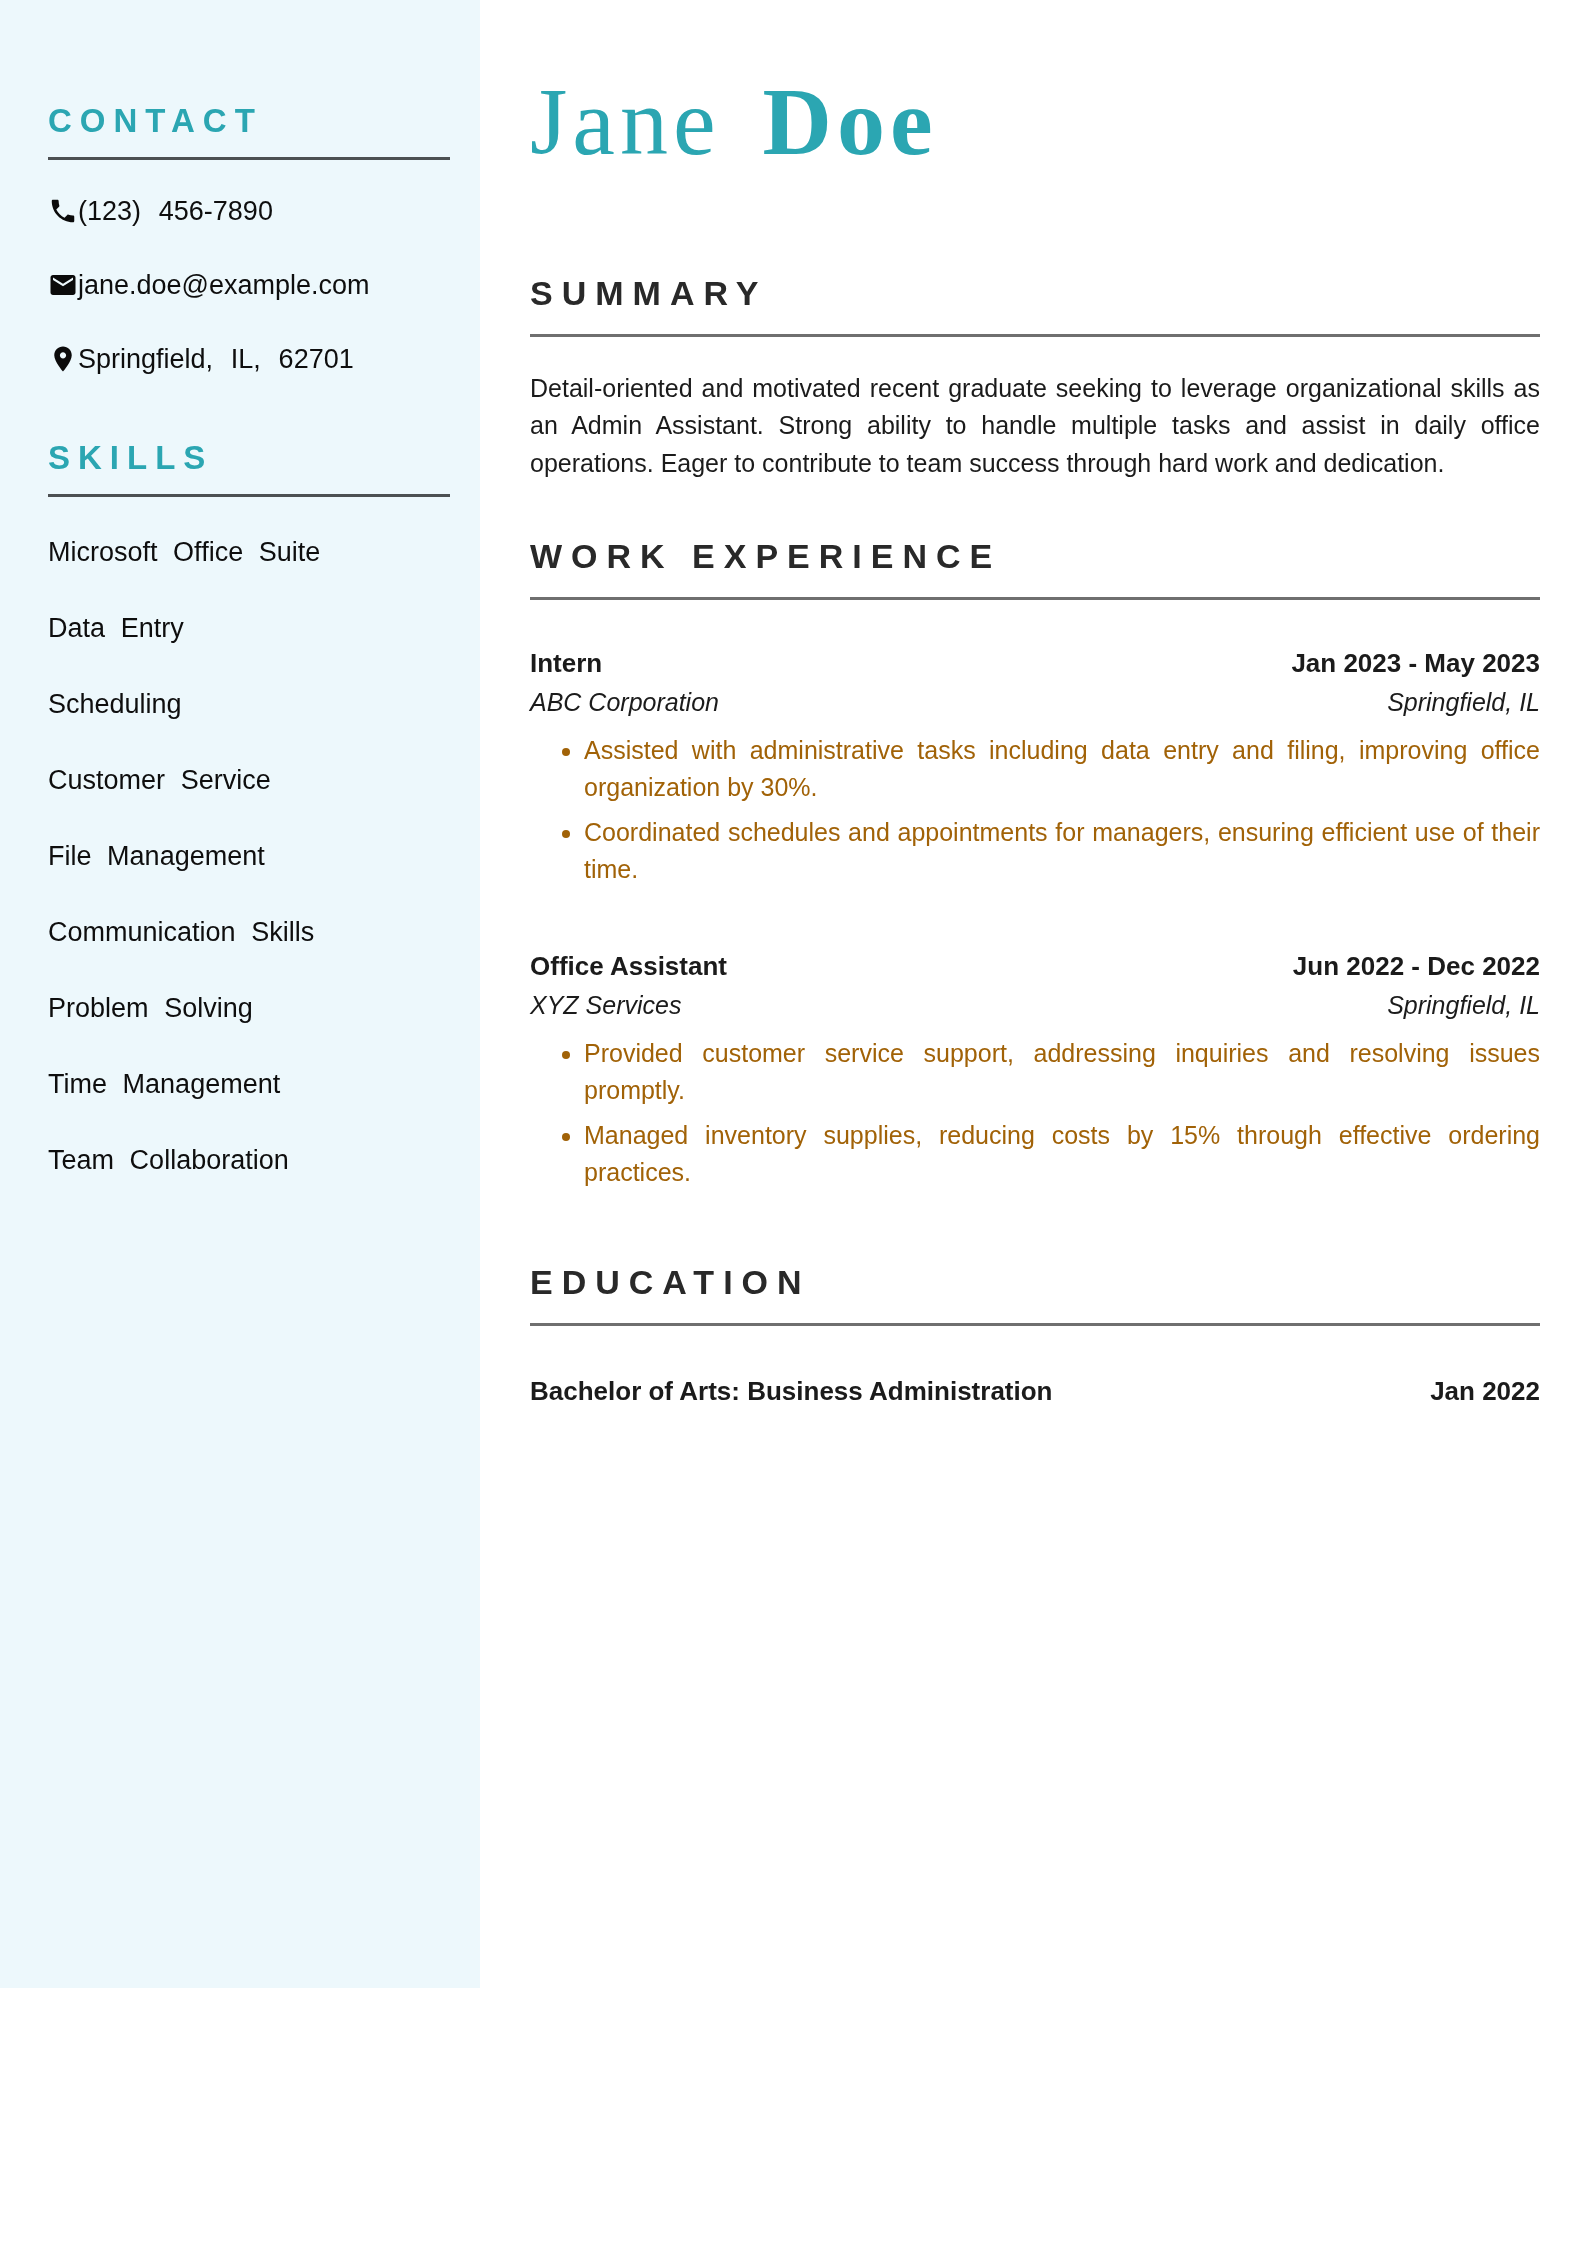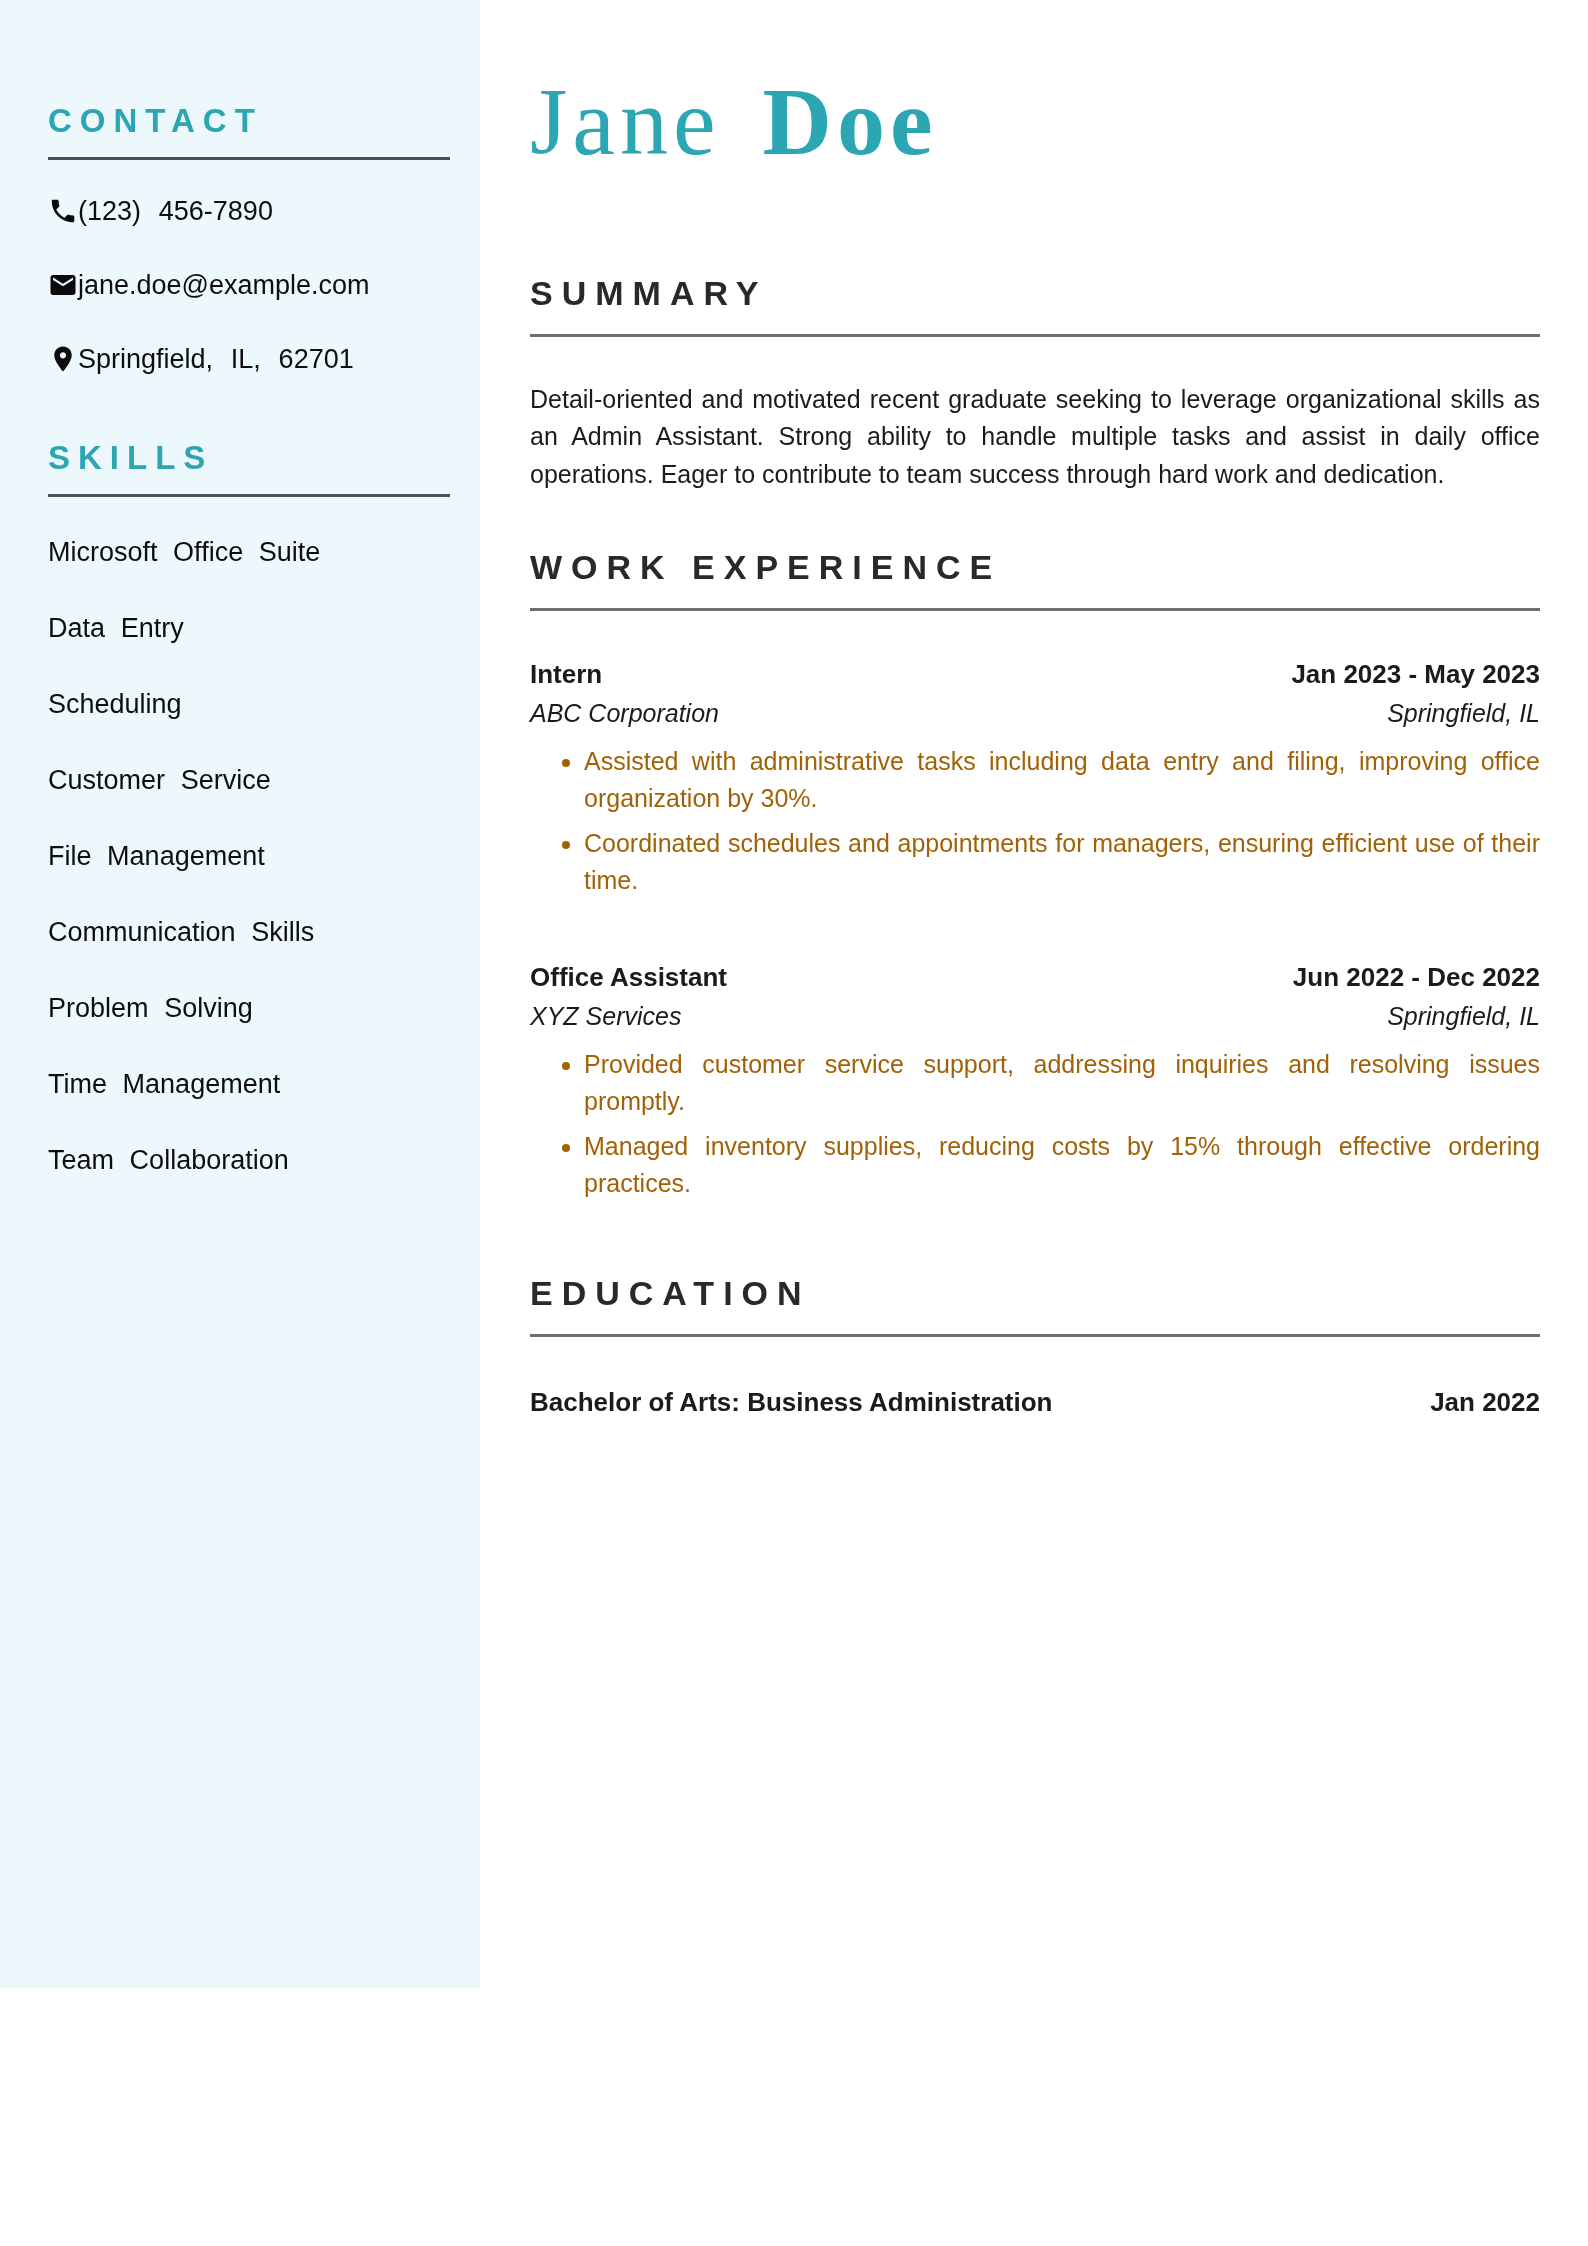--- a/index.html
+++ b/index.html
@@ -52,21 +52,21 @@
   .section { margin-top: 54px; }
   .section.summary { margin-top: 88px; }
   .section.education { margin-top: 70px; }
   .main-heading {
     font-size: 34px; font-weight: bold; letter-spacing: 9px;
     color: #292929; line-height: 1.2;
   }
   .main-rule { border: none; border-top: 3px solid #6f6f6f; margin-top: 20px; }
 
   .summary-text {
-    margin-top: 44px; font-size: 25px; line-height: 1.5;
+    margin-top: 33px; font-size: 25px; line-height: 1.5;
     text-align: justify; color: #1b1b1b;
   }
 
   .job { margin-top: 48px; }
   .job + .job { margin-top: 62px; }
   .row-split { display: flex; justify-content: space-between; align-items: center; gap: 10px; }
   .job-title, .job-dates { font-size: 26px; font-weight: bold; color: #1b1b1b; }
   .job-sub { margin-top: 9px; }
   .job-company, .job-location { font-size: 25px; font-style: italic; color: #1b1b1b; font-weight: 400; }
 

